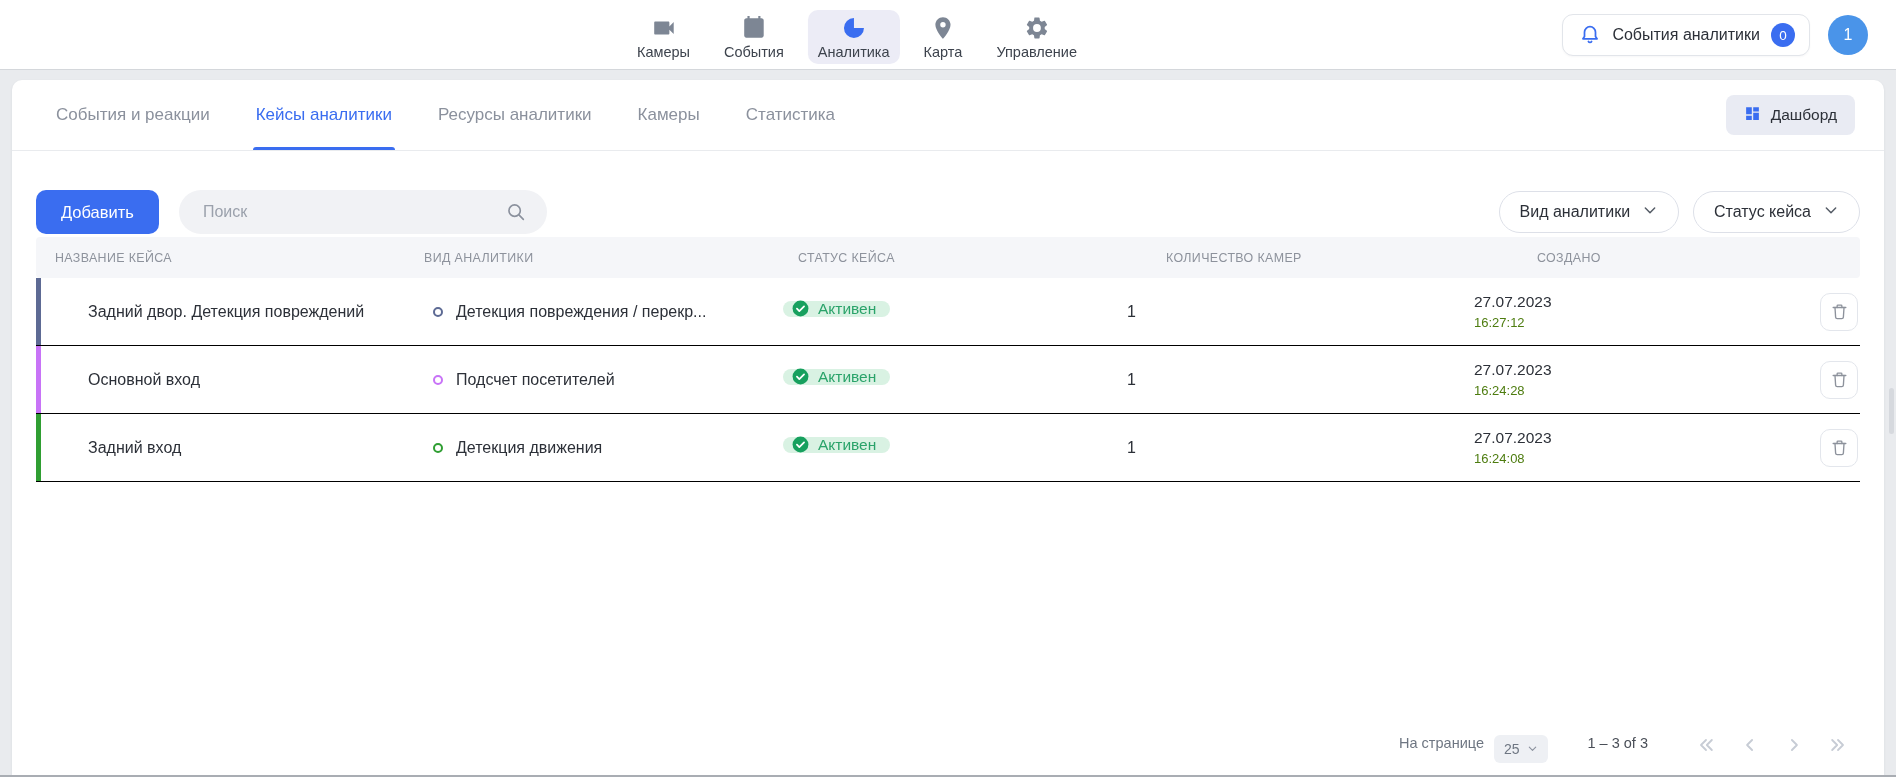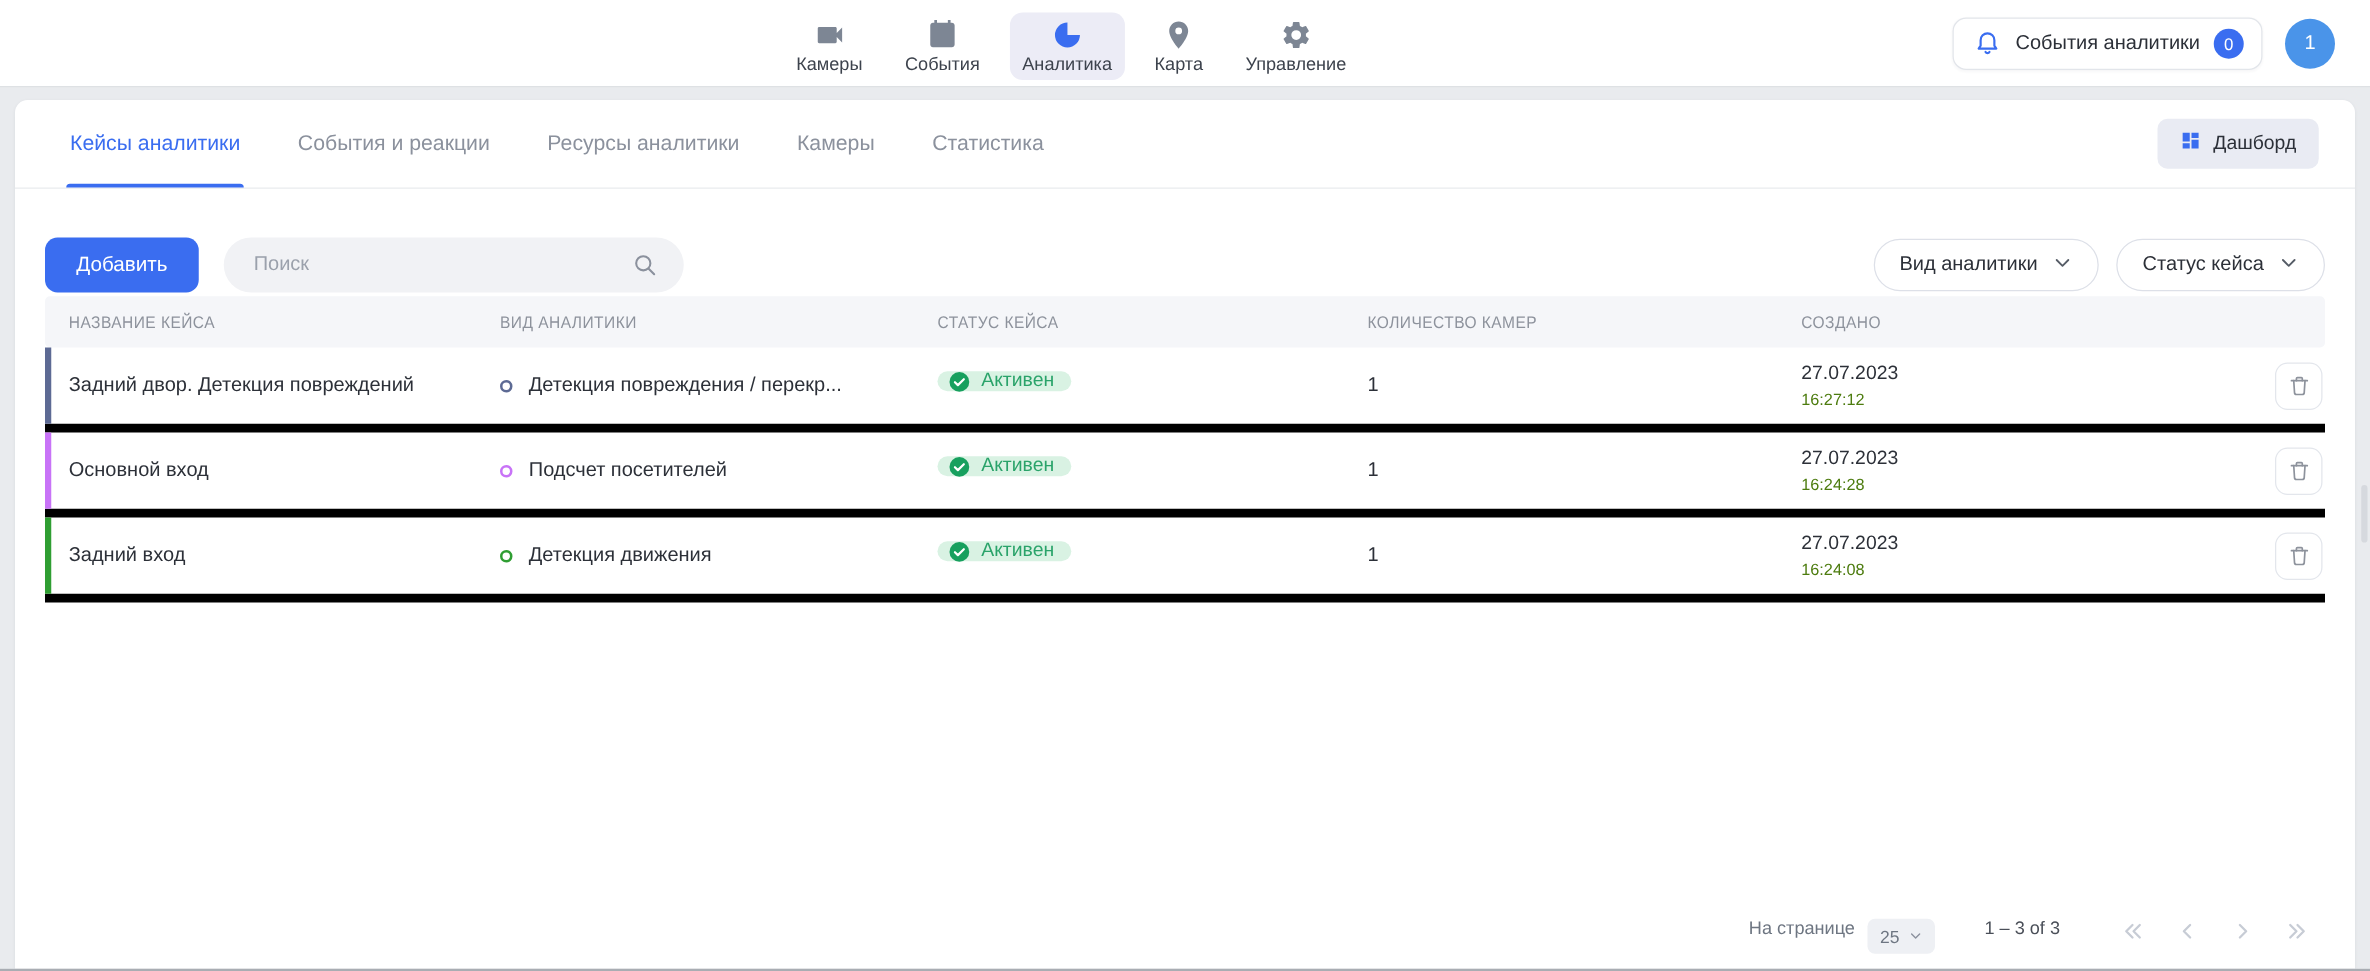--- a/index.html
+++ b/index.html
@@ -41,25 +41,25 @@
   .search-input { width:100%; height:100%; border:none; outline:none; background:#f1f2f5; border-radius:22px; padding:0 56px 0 24px; font-size:16px; color:#2c3038; font-family:inherit; }
   .search-input::placeholder { color:#9ba1ac; }
   .search-icon { position:absolute; right:20px; top:11px; }
   .toolbar-spacer { flex:1; }
   .filter-pill { display:flex; align-items:center; gap:12px; height:42px; padding:0 20px; background:#fff; border:1px solid #dde0e8; border-radius:21px; font-size:16px; color:#2c3038; cursor:pointer; font-family:inherit; white-space:nowrap; }
   .filter-pill + .filter-pill { margin-left:14px; }
 
   
   .table { margin:3px 24px 0; }
   .tgrid { display:grid; grid-template-columns:364px 350px 344px 347px 1fr 56px; align-items:center; }
-  .thead { height:41px; background:#f5f6f9; border-radius:4px; }
+  .thead { height:41px; background:#f5f6f9; border-radius:4px;gap:24px; }
   .th { font-size:13.5px; color:#8d929c; }
   .th span { display:inline-block; transform:scaleX(.92); transform-origin:left center; letter-spacing:.4px; white-space:nowrap; }
   .th:first-child { padding-left:19px; }
-  .trow { position:relative; height:68px; border-bottom:7px solid #000000; cursor:pointer; }
+  .trow { position:relative; height:68px; border-bottom:1px solid #000000; cursor:pointer;padding-left:33px; }
   .accent-bar { position:absolute; left:0; top:0; bottom:0; width:5px; }
   .cell-name { padding-left:19px; font-size:16px; color:#2c3038; white-space:nowrap; overflow:hidden; }
   .cell-type { display:flex; align-items:center; gap:13px; font-size:16px; color:#2c3038; white-space:nowrap; }
   .type-ring { width:10px; height:10px; border-radius:50%; border:2.4px solid #888; flex:0 0 auto; }
   .status-badge { display:inline-flex; align-items:center; gap:8px; height:16px; padding:0 14px 0 8px; border-radius:16px; background:#d9f2e3; }
   .status-badge .st-label { font-size:15.5px; color:#2aa36a; }
   .cell-cams { font-size:16px; color:#2c3038; }
   .cell-created .cr-date { font-size:15.5px; color:#2c3038; line-height:21px; }
   .cell-created .cr-time { font-size:13px; color:#4d7c0f; line-height:21px; }
   .cell-actions { display:flex; justify-content:flex-end; padding-right:2px; }
@@ -144,22 +144,22 @@
       <div class="avatar">1</div>
     </div>
   </div>
 
   <div class="main-bg"></div>
 
   <div class="card">
 
     <div class="tabs-row">
       <div class="tabs">
+        <div class="tab">События и реакции</div>
         <div class="tab active">Кейсы аналитики</div>
-        <div class="tab">События и реакции</div>
         <div class="tab">Ресурсы аналитики</div>
         <div class="tab">Камеры</div>
         <div class="tab">Статистика</div>
       </div>
       <div class="tabs-spacer"></div>
       <button class="dashboard-btn">
         <span>
           <svg width="17" height="17" viewBox="0 0 24 24">
               <path fill="#3a6df0" d="M3 13h8V3H3v10zm0 8h8v-6H3v6zm10 0h8V11h-8v10zm0-18v6h8V3h-8z"></path>
             </svg>

